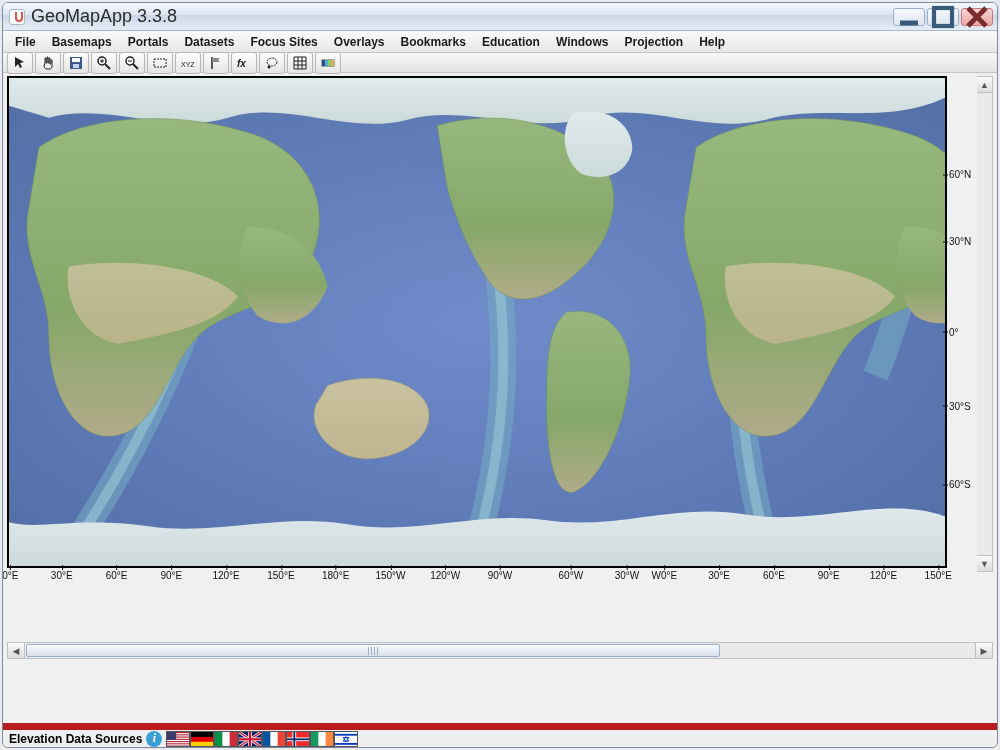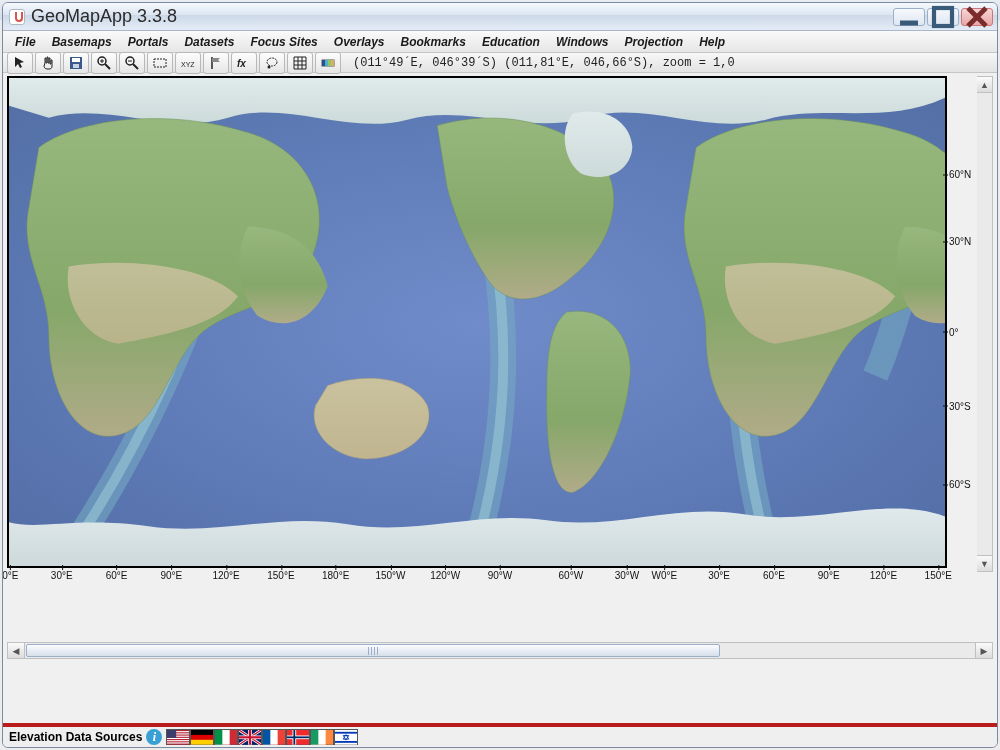--- a/index.html
+++ b/index.html
@@ -89,21 +89,21 @@
     background: linear-gradient(#fafafa,#e6e6e6);
     border-bottom: 1px solid #c5c5c5;
     display:flex;
     align-items:center;
     padding-left:4px;
     gap:0;
     font-size:12px;
     font-weight:bold;
     color:#1a1a1a;
   }
-  .menubar .menu-item { padding: 2px 8px; cursor:default;font-style:italic; }
+  .menubar .menu-item { padding: 2px 8px; cursor:default; }
 
   
   .toolbar {
     height: 20px;
     background: linear-gradient(#f7f7f7,#e3e3e3);
     border-bottom: 1px solid #c5c5c5;
     display:flex;
     align-items:center;
     padding-left:4px;
     gap:2px;
@@ -237,21 +237,21 @@
   .hscroll .thumb .grip {
     position:absolute; left:50%; top:50%;
     transform:translate(-50%,-50%);
     width:10px; height:8px;
     background:repeating-linear-gradient(90deg,#9bb0c8 0 1px,transparent 1px 3px);
   }
 
   
   .footer {
     height:24px;
-    border-top:4px solid #b91c1c;
+    border-top:7px solid #b91c1c;
     background:#efefef;
     display:flex;
     align-items:center;
     padding:0 6px;
     gap:4px;
     font-size:12px;
     font-weight:bold;
   }
   .footer .info {
     width:16px; height:16px;
@@ -391,21 +391,20 @@
       </div>
       <div class="tbtn">
         <svg viewBox="0 0 16 16">
           <rect x="2" y="5" width="12" height="6" fill="#fff" stroke="#555"></rect>
           <rect x="2" y="5" width="3" height="6" fill="#2a4d8f"></rect>
           <rect x="5" y="5" width="3" height="6" fill="#4fb0c6"></rect>
           <rect x="8" y="5" width="3" height="6" fill="#8fc66a"></rect>
           <rect x="11" y="5" width="3" height="6" fill="#d8b15a"></rect>
         </svg>
       </div>
-      <span class="coord" id="coord">(011°49´E, 046°39´S) (011,81°E, 046,66°S), zoom = 1,0</span>
   </div>
 
   <div class="workarea">
     <div class="map-row">
       <div class="map-box">
         <svg class="map-canvas" id="map-canvas" viewBox="0 0 940 492" preserveAspectRatio="none">
             <defs>
               <radialGradient id="ocean" cx="50%" cy="50%" r="70%">
                 <stop offset="0%" stop-color="#6f85c9"></stop>
                 <stop offset="55%" stop-color="#5b73b5"></stop>

